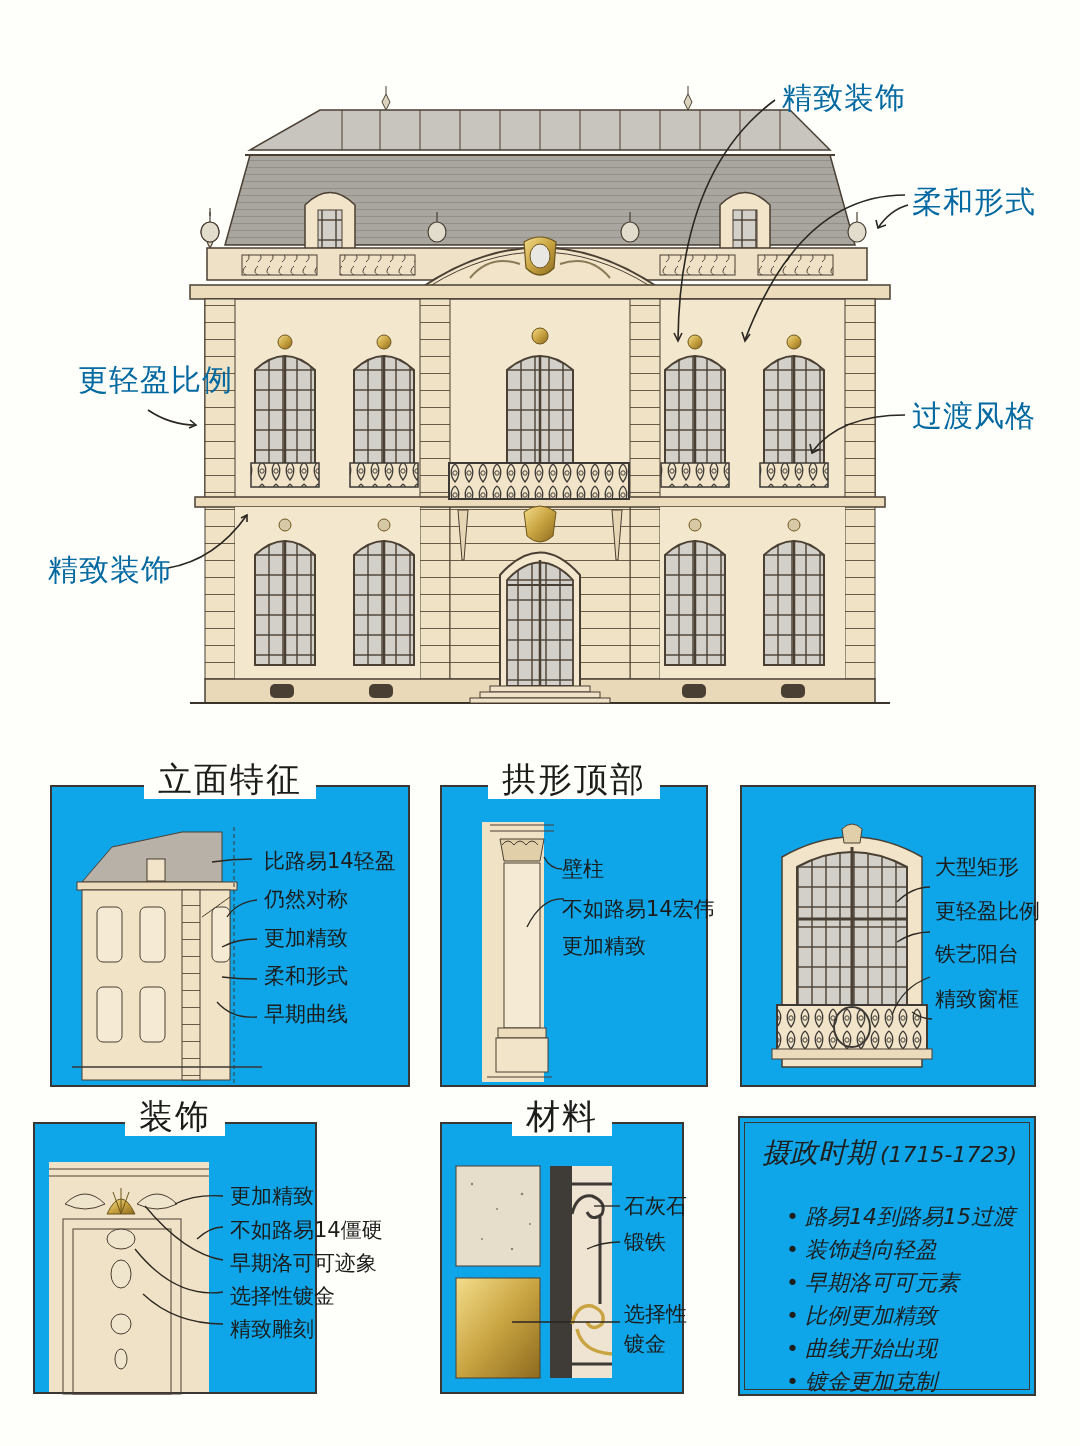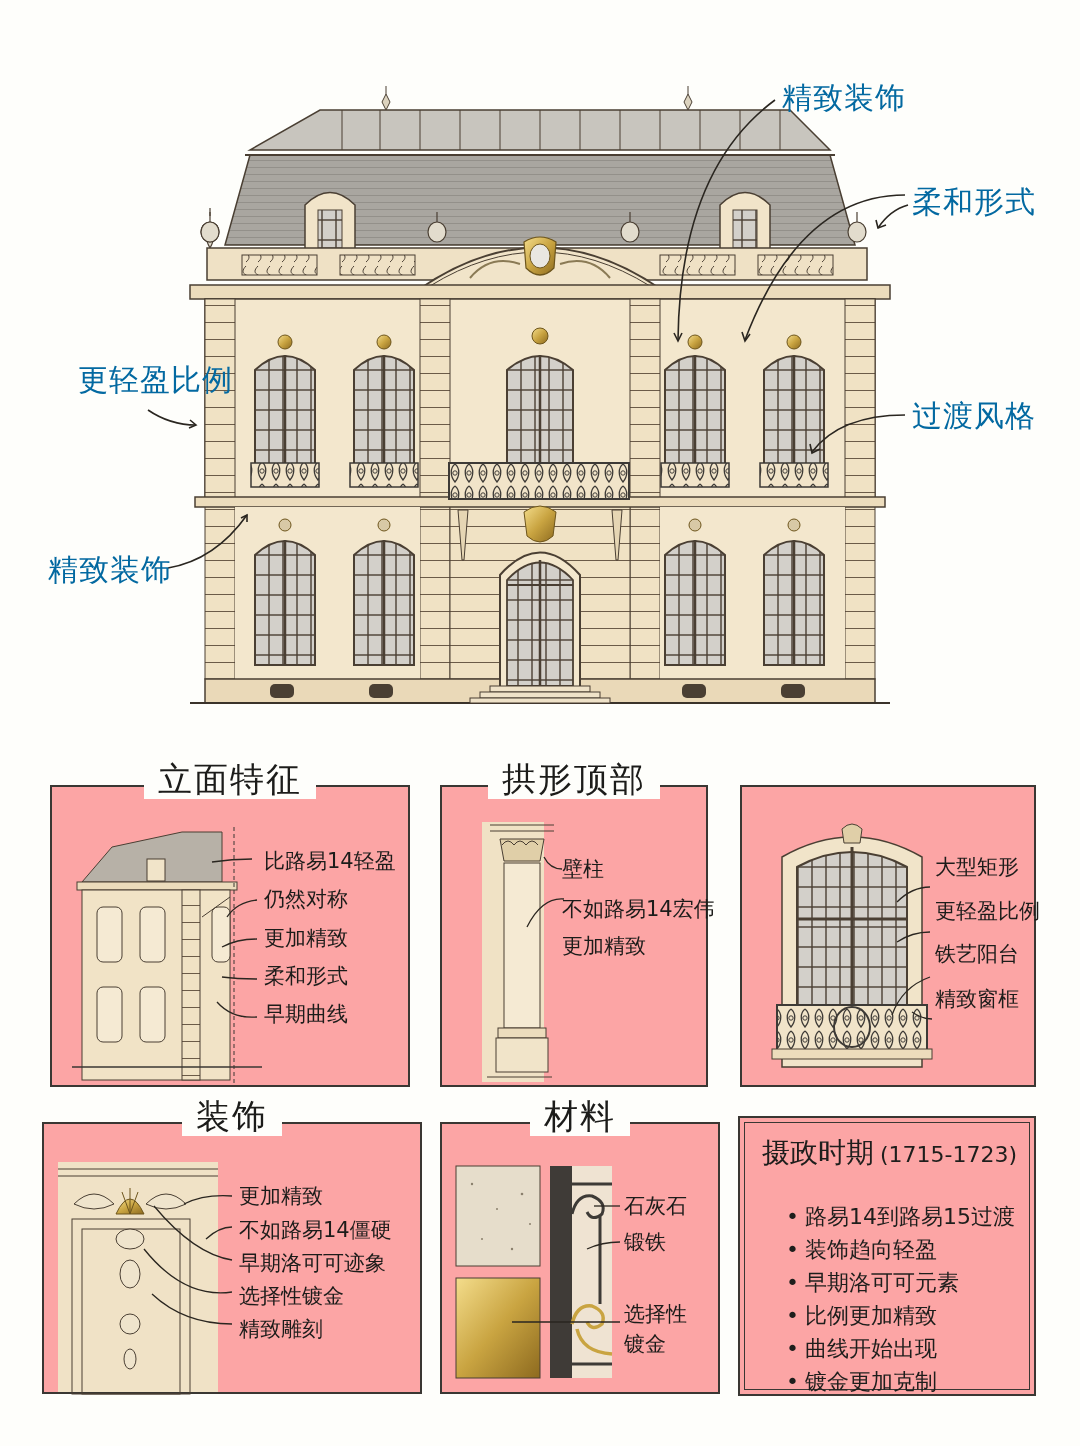--- a/index.html
+++ b/index.html
@@ -9,21 +9,21 @@
     font-family: "DejaVu Sans", sans-serif;
     color: #1e1e1c;
     position: relative;
   }
   .callout {
     position: absolute; font-size: 30px; letter-spacing: 1px;
     color: #0369a1; white-space: nowrap; font-weight: 500;
   }
   .panel {
     position: absolute; border: 2px solid #3a3733;
-    background: #fca5a5; box-sizing: border-box;
+    background: #0ea5e9; box-sizing: border-box;
   }
   .panel-title {
     position: absolute; top: -30px; left: 0; right: 0; text-align: center;
     pointer-events: none;
   }
   .panel-title span {
     background: #fefefb; padding: 0 14px; font-size: 34px;
     letter-spacing: 2px; color: #1c1c1a;
   }
   .plabel {
@@ -317,21 +317,21 @@
       <path d="M150 228 Q160 200 188 190"></path>
         <path d="M170 225 Q180 232 190 232"></path>
     </g>
   </svg>
   <div class="plabel" style="left:193px;top:66px;">大型矩形</div>
   <div class="plabel" style="left:193px;top:110px;">更轻盈比例</div>
   <div class="plabel" style="left:193px;top:153px;">铁艺阳台</div>
   <div class="plabel" style="left:193px;top:198px;">精致窗框</div>
 </div>
 
-<div class="panel" style="left:42px;top:1122px;width:380px;height:272px;">
+<div class="panel" style="left:33px;top:1122px;width:284px;height:272px;">
   <div class="panel-title"><span>装饰</span></div>
   <svg width="360" height="270" viewBox="0 0 360 270" style="left:0;top:0">
     <rect x="14" y="38" width="160" height="230" fill="#f0e2c6"></rect>
     <line x1="14" y1="45" x2="174" y2="45" stroke="#4a3f33"></line>
     <line x1="14" y1="52" x2="174" y2="52" stroke="#4a3f33"></line>
     <rect x="28" y="95" width="118" height="175" fill="none" stroke="#4a3f33"></rect>
     <rect x="38" y="105" width="98" height="165" fill="none" stroke="#4a3f33"></rect>
     <path d="M72 90 Q86 60 100 90 Z" fill="url(#gold)" stroke="#6d551c"></path>
     <g stroke="#6d551c" stroke-width="1" fill="none">
       <line x1="86" y1="90" x2="78" y2="68"></line>
@@ -354,21 +354,21 @@
       <path d="M108 170 Q140 200 188 200"></path>
     </g>
   </svg>
   <div class="plabel" style="left:195px;top:58px;">更加精致</div>
   <div class="plabel" style="left:195px;top:92px;">不如路易14僵硬</div>
   <div class="plabel" style="left:195px;top:125px;">早期洛可可迹象</div>
   <div class="plabel" style="left:195px;top:158px;">选择性镀金</div>
   <div class="plabel" style="left:195px;top:191px;">精致雕刻</div>
 </div>
 
-<div class="panel" style="left:440px;top:1122px;width:280px;height:272px;">
+<div class="panel" style="left:440px;top:1122px;width:244px;height:272px;">
   <div class="panel-title"><span>材料</span></div>
   <svg width="268" height="270" viewBox="0 0 268 270" style="left:0;top:0">
     <rect x="14" y="42" width="84" height="100" fill="#e6ddcb" stroke="#4a3f33"></rect>
     <g fill="#8a7f6d">
         <circle cx="30" cy="60" r="1.2"></circle>
         <circle cx="55" cy="85" r="1"></circle>
         <circle cx="80" cy="70" r="1.3"></circle>
         <circle cx="40" cy="115" r="1"></circle>
         <circle cx="70" cy="125" r="1.2"></circle>
         <circle cx="88" cy="100" r="1"></circle>
@@ -391,21 +391,21 @@
       <path d="M145 125 Q160 118 178 118"></path>
       <line x1="70" y1="198" x2="178" y2="198"></line>
     </g>
   </svg>
   <div class="plabel" style="left:182px;top:68px;">石灰石</div>
   <div class="plabel" style="left:182px;top:104px;">锻铁</div>
   <div class="plabel" style="left:182px;top:176px;">选择性</div>
   <div class="plabel" style="left:182px;top:206px;">镀金</div>
 </div>
 
-<div class="panel" style="left:738px;top:1116px;width:298px;height:280px;border-width:2px;outline:1px solid #3a3733;outline-offset:-7px;">
+<div class="panel" style="left:738px;top:1116px;width:298px;height:280px;border-width:2px;outline:1px solid #3a3733;outline-offset:-7px;font-style:italic;">
   <div class="summary-title">
     <span>摄政时期</span><span class="yrs">(1715-1723)</span>
   </div>
   <ul class="summary-list">
     <li>路易14到路易15过渡</li>
     <li>装饰趋向轻盈</li>
     <li>早期洛可可元素</li>
     <li>比例更加精致</li>
     <li>曲线开始出现</li>
     <li>镀金更加克制</li>

